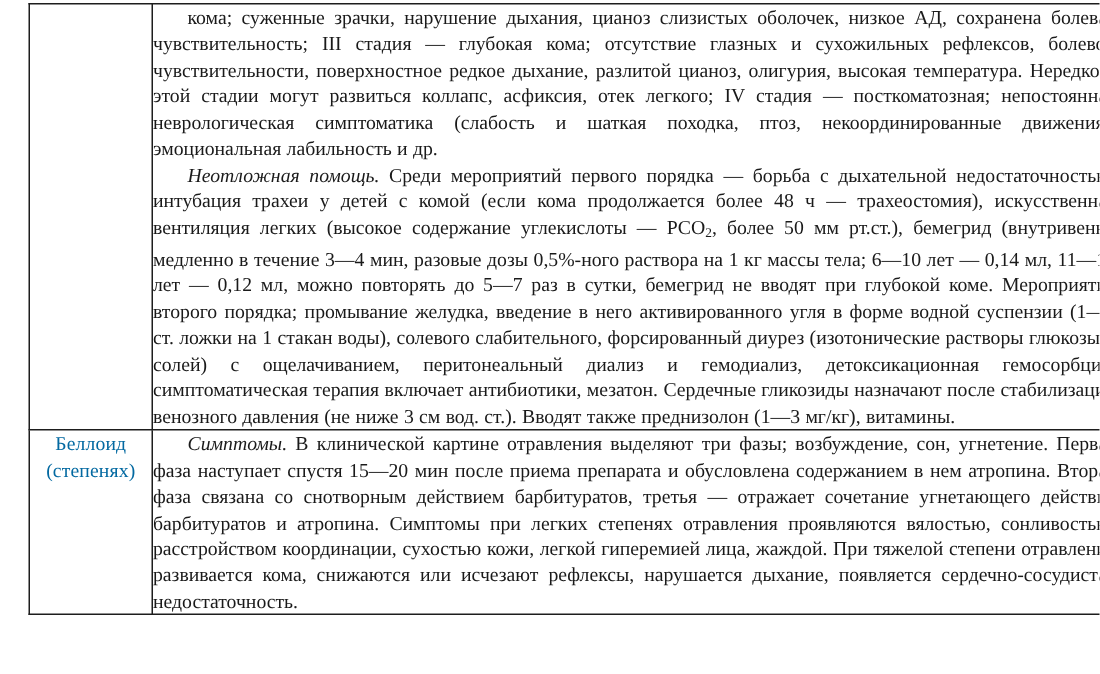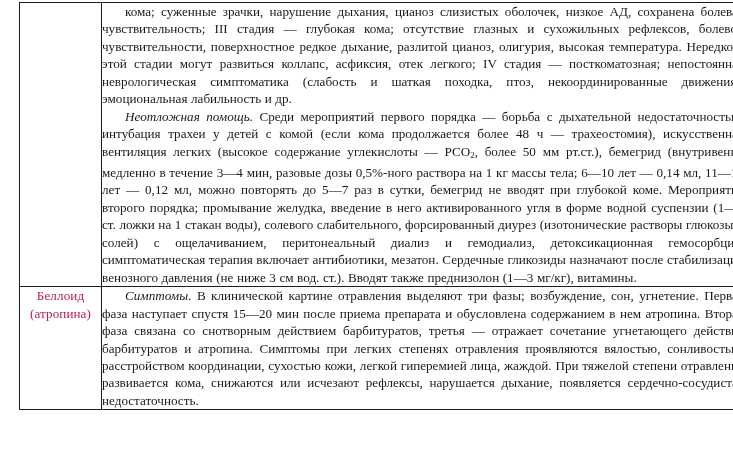--- a/index.html
+++ b/index.html
@@ -47,21 +47,21 @@
   
   .cell-name {
     vertical-align: middle;
     text-align: center;
     padding: 4px 4px;
   }
   .name-text {
     font-size: 13.1px;
     line-height: 17.4px;
     letter-spacing: 0.1px;
-    color: #be185d;
+    color: #0369a1;
   }
   .name-text .line { display: block; white-space: nowrap; }
 
   
   .cell-body {
     padding: 5px 9px 6px 9px;
   }
   .prose {
     font-size: 13.15px;
     line-height: 17.45px;
@@ -108,21 +108,21 @@
             <p><span>кома; суженные зрачки, нарушение дыхания, цианоз слизистых оболочек, низкое АД, сохранена болевая чувствительность; III стадия — глубокая кома; отсутствие глазных и сухожильных рефлексов, болевой чувствительности, поверхностное редкое дыхание, разлитой цианоз, олигурия, высокая температура. Нередко в этой стадии могут развиться коллапс, асфиксия, отек легкого; IV стадия — посткоматозная; непостоянная неврологическая симптоматика (слабость и шаткая походка, птоз, некоординированные движения), эмоциональная лабильность и др.</span></p>
             <p><i class="ital">Неотложная помощь.</i><span> Среди мероприятий первого порядка — борьба с дыхательной недостаточностью, интубация трахеи у детей с комой (если кома продолжается более 48 ч — трахеостомия), искусственная вентиляция легких (высокое содержание углекислоты — РСО</span><sub>2</sub><span>, более 50 мм рт.ст.), бемегрид (внутривенно медленно в течение 3—4 мин, разовые дозы 0,5%-ного раствора на 1 кг массы тела; 6—10 лет — 0,14 мл, 11—14 лет — 0,12 мл, можно повторять до 5—7 раз в сутки, бемегрид не вводят при глубокой коме. Мероприятия второго порядка; промывание желудка, введение в него активированного угля в форме водной суспензии (1—2 ст. ложки на 1 стакан воды), солевого слабительного, форсированный диурез (изотонические растворы глюкозы и солей) с ощелачиванием, перитонеальный диализ и гемодиализ, детоксикационная гемосорбция; симптоматическая терапия включает антибиотики, мезатон. Сердечные гликозиды назначают после стабилизации венозного давления (не ниже 3 см вод. ст.). Вводят также преднизолон (1—3 мг/кг), витамины.</span></p>
           </div>
         </td>
       </tr>
 
       <tr>
         <td class="cell-name">
           <div class="name-text">
             <span class="line">Беллоид</span>
-            <span class="line">(атропина)</span>
+            <span class="line">(степенях)</span>
           </div>
         </td>
         <td class="cell-body">
           <div class="prose">
             <p class="last-para"><i class="ital">Симптомы.</i><span> В клинической картине отравления выделяют три фазы; возбуждение, сон, угнетение. Первая фаза наступает спустя 15—20 мин после приема препарата и обусловлена содержанием в нем атропина. Вторая фаза связана со снотворным действием барбитуратов, третья — отражает сочетание угнетающего действие барбитуратов и атропина. Симптомы при легких степенях отравления проявляются вялостью, сонливостью, расстройством координации, сухостью кожи, легкой гиперемией лица, жаждой. При тяжелой степени отравления развивается кома, снижаются или исчезают рефлексы, нарушается дыхание, появляется сердечно-сосудистая недостаточность.</span></p>
           </div>
         </td>
       </tr>
 
     </tbody>

